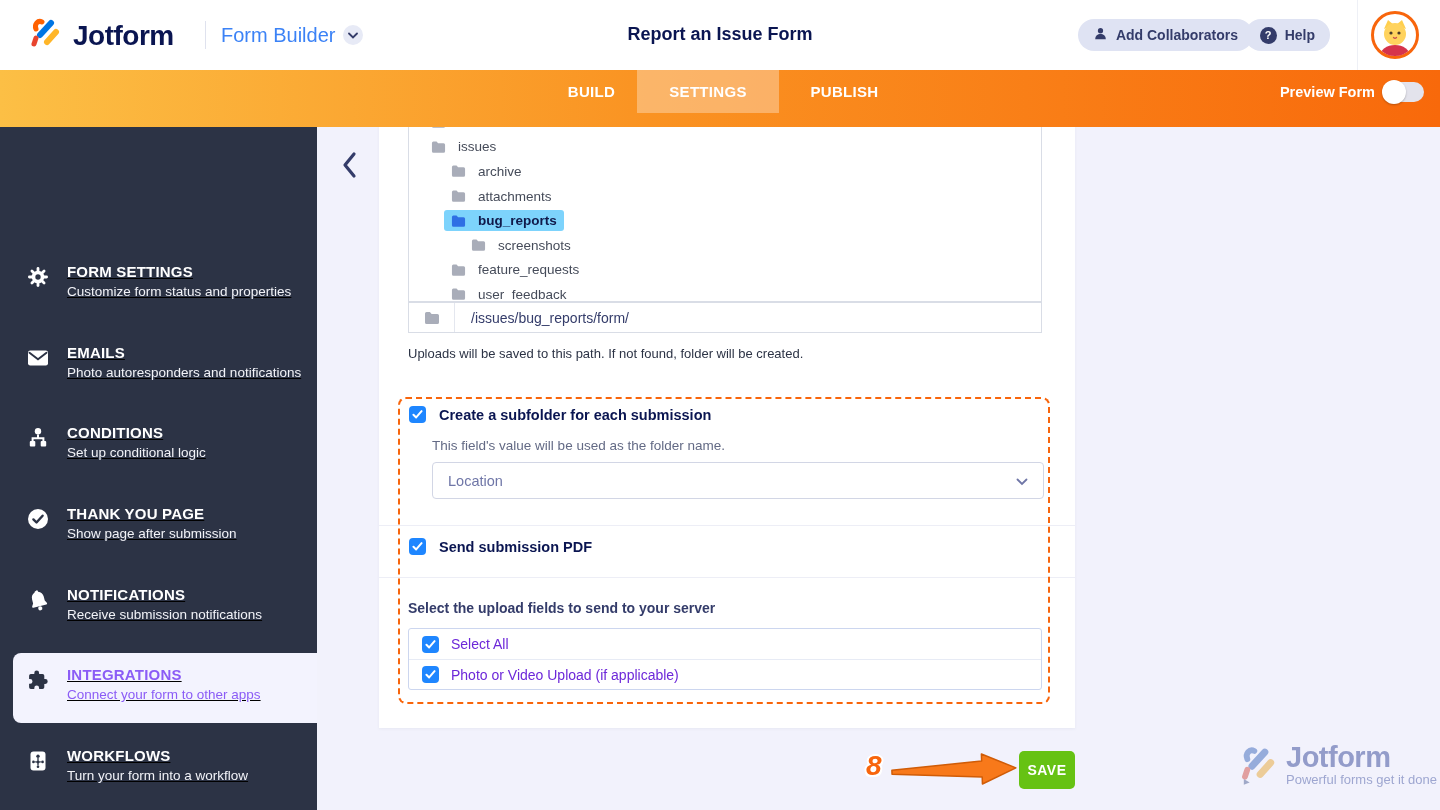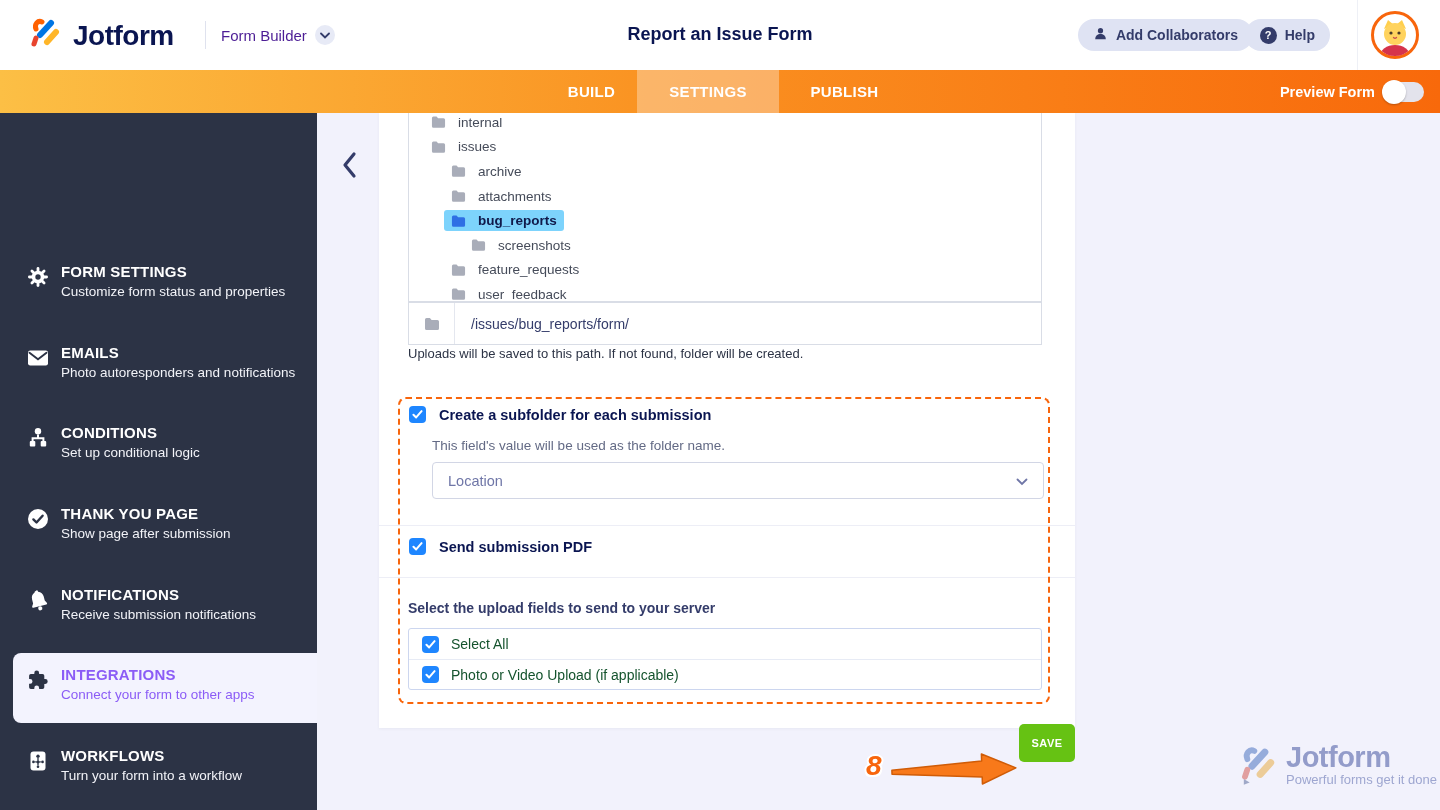--- a/index.html
+++ b/index.html
@@ -5,46 +5,46 @@
   * { margin:0; padding:0; box-sizing:border-box; }
   body { font-family:"Liberation Sans", sans-serif; background:#e9e9f2; }
   .page { position:relative; width:1440px; height:810px; overflow:hidden; background:#f2f2fc; }
 
   
   .header { position:absolute; left:0; top:0; width:1440px; height:70px; background:#fff; z-index:5; }
   .logo-wrap { position:absolute; left:28px; top:16px; display:flex; align-items:center; gap:9px; cursor:pointer; }
   .logo-text { font-size:28px; font-weight:800; color:#0a1551; letter-spacing:-0.5px; }
   .hdr-divider { position:absolute; left:205px; top:21px; width:1px; height:28px; background:#dfe2ee; }
   .product { position:absolute; left:221px; top:0; height:70px; display:flex; align-items:center; gap:8px; cursor:pointer; }
-  .product-label { font-size:15px; color:#4c1d95; }
+  .product-label { font-size:20px; color:#3b82f6; }
   .chev-circle { width:20px; height:20px; border-radius:50%; background:#e7eaf6; display:flex; align-items:center; justify-content:center; }
   .page-title { position:absolute; left:0; right:0; top:24px; text-align:center; font-size:18px; font-weight:700; color:#0a1551; }
   .pill-btn { position:absolute; top:19px; height:32px; border-radius:16px; background:#dfe3f3; display:flex; align-items:center; gap:8px; padding:12px 15px; cursor:pointer; font-size:14px; font-weight:700; color:#343c6a; }
   .btn-collab { right:187px; }
   .btn-help { right:110px; }
   .help-q { width:17px; height:17px; border-radius:50%; background:#343c6a; color:#fff; font-size:11px; font-weight:700; display:flex; align-items:center; justify-content:center; }
   .hdr-vsep { position:absolute; left:1357px; top:0; width:1px; height:70px; background:#eef0f6; }
   .avatar { position:absolute; left:1371px; top:11px; width:48px; height:48px; cursor:pointer; }
 
   
-  .navbar { position:absolute; left:0; top:70px; width:1440px; height:43px; background:linear-gradient(90deg,#fcbf45 0%,#fa9322 45%,#f8690b 100%); z-index:4; }
+  .navbar { position:absolute; left:0; top:70px; width:1440px; height:57px; background:linear-gradient(90deg,#fcbf45 0%,#fa9322 45%,#f8690b 100%); z-index:4; }
   .tab { position:absolute; top:0; height:43px; display:flex; align-items:center; justify-content:center; font-size:15px; font-weight:700; color:#fff; letter-spacing:.3px; cursor:pointer; }
   .tab-build { left:546px; width:91px; }
   .tab-settings { left:637px; width:142px; background:rgba(255,255,255,.32); }
   .tab-publish { left:779px; width:131px; }
   .preview-wrap { position:absolute; right:16px; top:0; height:43px; display:flex; align-items:center; gap:9px; }
   .preview-label { font-size:14.5px; font-weight:700; color:#fff; }
   .toggle { position:relative; width:40px; height:20px; border-radius:10px; background:#e3e3ec; cursor:pointer; }
   .toggle-knob { position:absolute; left:-2px; top:-2px; width:24px; height:24px; border-radius:50%; background:#fff; box-shadow:0 1px 2px rgba(0,0,0,.25); }
 
   
   .sidebar { position:absolute; left:0; top:113px; width:317px; height:697px; background:#2c3345; overflow:hidden; z-index:3; }
   .sb-item { position:absolute; left:0; width:317px; height:70px; display:flex; align-items:flex-start; padding:12px 10px 0 26px; cursor:pointer; }
   .sb-icon { width:24px; height:24px; flex:0 0 24px; margin-top:3px; }
-  .sb-text { margin-left:11px; }
+  .sb-text { margin-left:17px;text-decoration:underline; }
   .sb-title { font-size:15px; font-weight:700; color:#fff; letter-spacing:.2px; line-height:20px; }
   .sb-desc { font-size:13.5px; color:#f2f3f8; line-height:20px; }
   .sb-item.active { left:13px; width:304px; background:#f3f3fe; border-radius:8px 0 0 8px; padding-left:13px; }
   .sb-item.active .sb-title, .sb-item.active .sb-desc { color:#8b5cf6; }
 
   
   .collapse-btn { position:absolute; left:340px; top:150px; width:24px; height:32px; cursor:pointer; z-index:2; }
   .card { position:absolute; left:379px; top:113px; width:696px; height:615px; background:#fff; box-shadow:0 1px 3px rgba(86,96,119,.07); overflow:hidden; z-index:1; }
 
   .tree-box { position:absolute; left:29px; top:-10px; width:634px; height:199px; border:1px solid #d9dde6; background:#fff; overflow:hidden; padding-top:6px; }
@@ -53,21 +53,21 @@
   .tree-row.lvl1 { padding-left:15px; }
   .tree-row.lvl2 { padding-left:35px; }
   .tree-row.lvl3 { padding-left:55px; }
   .folder { width:15px; height:14px; display:flex; }
   .folder svg path { fill:#a9adb9; }
   .tree-label { font-size:13.5px; color:#454b59; }
   .tree-row.sel .grp { background:#7dd3fc; }
   .tree-row.sel .folder svg path { fill:#2f6fe4; }
   .tree-row.sel .tree-label { font-weight:700; color:#10194a; }
 
-  .path-row { position:absolute; left:29px; top:189px; width:634px; height:43px; border:1px solid #d9dde6; background:#fff; display:flex; align-items:stretch; }
+  .path-row { position:absolute; left:29px; top:189px; width:634px; height:31px; border:1px solid #d9dde6; background:#fff; display:flex; align-items:stretch; }
   .path-icon-cell { width:46px; border-right:1px solid #e4e7ef; display:flex; align-items:center; justify-content:center; }
   .path-input { flex:1; border:none; outline:none; padding:0 16px; font-size:14px; color:#343c6a; font-family:"Liberation Sans",sans-serif; background:transparent; }
   .path-hint { position:absolute; left:29px; top:233px; font-size:13px; color:#2c3345; }
 
   .card-divider { position:absolute; left:0; width:696px; height:1px; background:#edeef6; }
   .div1 { top:412px; } .div2 { top:464px; }
 
   .dashed-box { position:absolute; left:19px; top:284px; width:652px; height:307px; border:2.5px dashed #f8650c; border-radius:8px; z-index:2; pointer-events:none; }
 
   .cb { width:17px; height:17px; flex:0 0 17px; border-radius:4px; background:#1e86ff; display:flex; align-items:center; justify-content:center; cursor:pointer; }
@@ -77,24 +77,24 @@
   .row-sendpdf { left:30px; top:425px; }
   .sub-hint { position:absolute; left:53px; top:325px; font-size:13.5px; color:#636a85; z-index:3; }
 
   .dropdown { position:absolute; left:53px; top:349px; width:612px; height:37px; border:1px solid #d2d6e5; border-radius:4px; background:#fff; display:flex; align-items:center; justify-content:space-between; padding:0 15px; cursor:pointer; z-index:3; }
   .dropdown-value { font-size:14.5px; color:#6f76a7; }
 
   .upload-heading { position:absolute; left:29px; top:487px; font-size:14px; font-weight:700; color:#343c6a; z-index:3; }
   .options-box { position:absolute; left:29px; top:515px; width:634px; height:62px; border:1px solid #ccd6ef; border-radius:3px; background:#fff; z-index:3; }
   .opt-row { display:flex; align-items:center; gap:12px; height:30px; padding-left:13px; cursor:pointer; }
   .opt-row + .opt-row { border-top:1px solid #e7ebf5; }
-  .opt-label { font-size:14px; color:#14532d; cursor:pointer; }
+  .opt-label { font-size:14px; color:#6d28d9; cursor:pointer; }
 
   
-  .save-btn { position:absolute; left:1019px; top:724px; width:56px; height:38px; border-radius:5px; background:#66c213; color:#fff; font-size:11px; font-weight:700; letter-spacing:.5px; display:flex; align-items:center; justify-content:center; cursor:pointer; z-index:2; }
+  .save-btn { position:absolute; left:1019px; top:751px; width:56px; height:38px; border-radius:5px; background:#66c213; color:#fff; font-size:14px; font-weight:700; letter-spacing:.5px; display:flex; align-items:center; justify-content:center; cursor:pointer; z-index:2; }
   .step-num { position:absolute; font-size:28px; font-weight:800; font-style:italic; color:#f8650c; z-index:6;
     text-shadow:-2px 0 0 #fff,2px 0 0 #fff,0 -2px 0 #fff,0 2px 0 #fff,-1.5px -1.5px 0 #fff,1.5px 1.5px 0 #fff,-1.5px 1.5px 0 #fff,1.5px -1.5px 0 #fff; }
   .step8 { left:866px; top:750px; }
   .arrow8 { position:absolute; left:890px; top:752px; z-index:5; transform:rotate(-2deg); }
 
   .watermark { position:absolute; left:1238px; top:742px; display:flex; align-items:flex-start; gap:6px; opacity:.92; }
   .wm-text { display:flex; flex-direction:column; }
   .wm-brand { font-size:29px; font-weight:800; color:#8c95c6; letter-spacing:-0.5px; line-height:30px; }
   .wm-tagline { font-size:13px; color:#97a0cd; margin-top:0; }
 </style>

